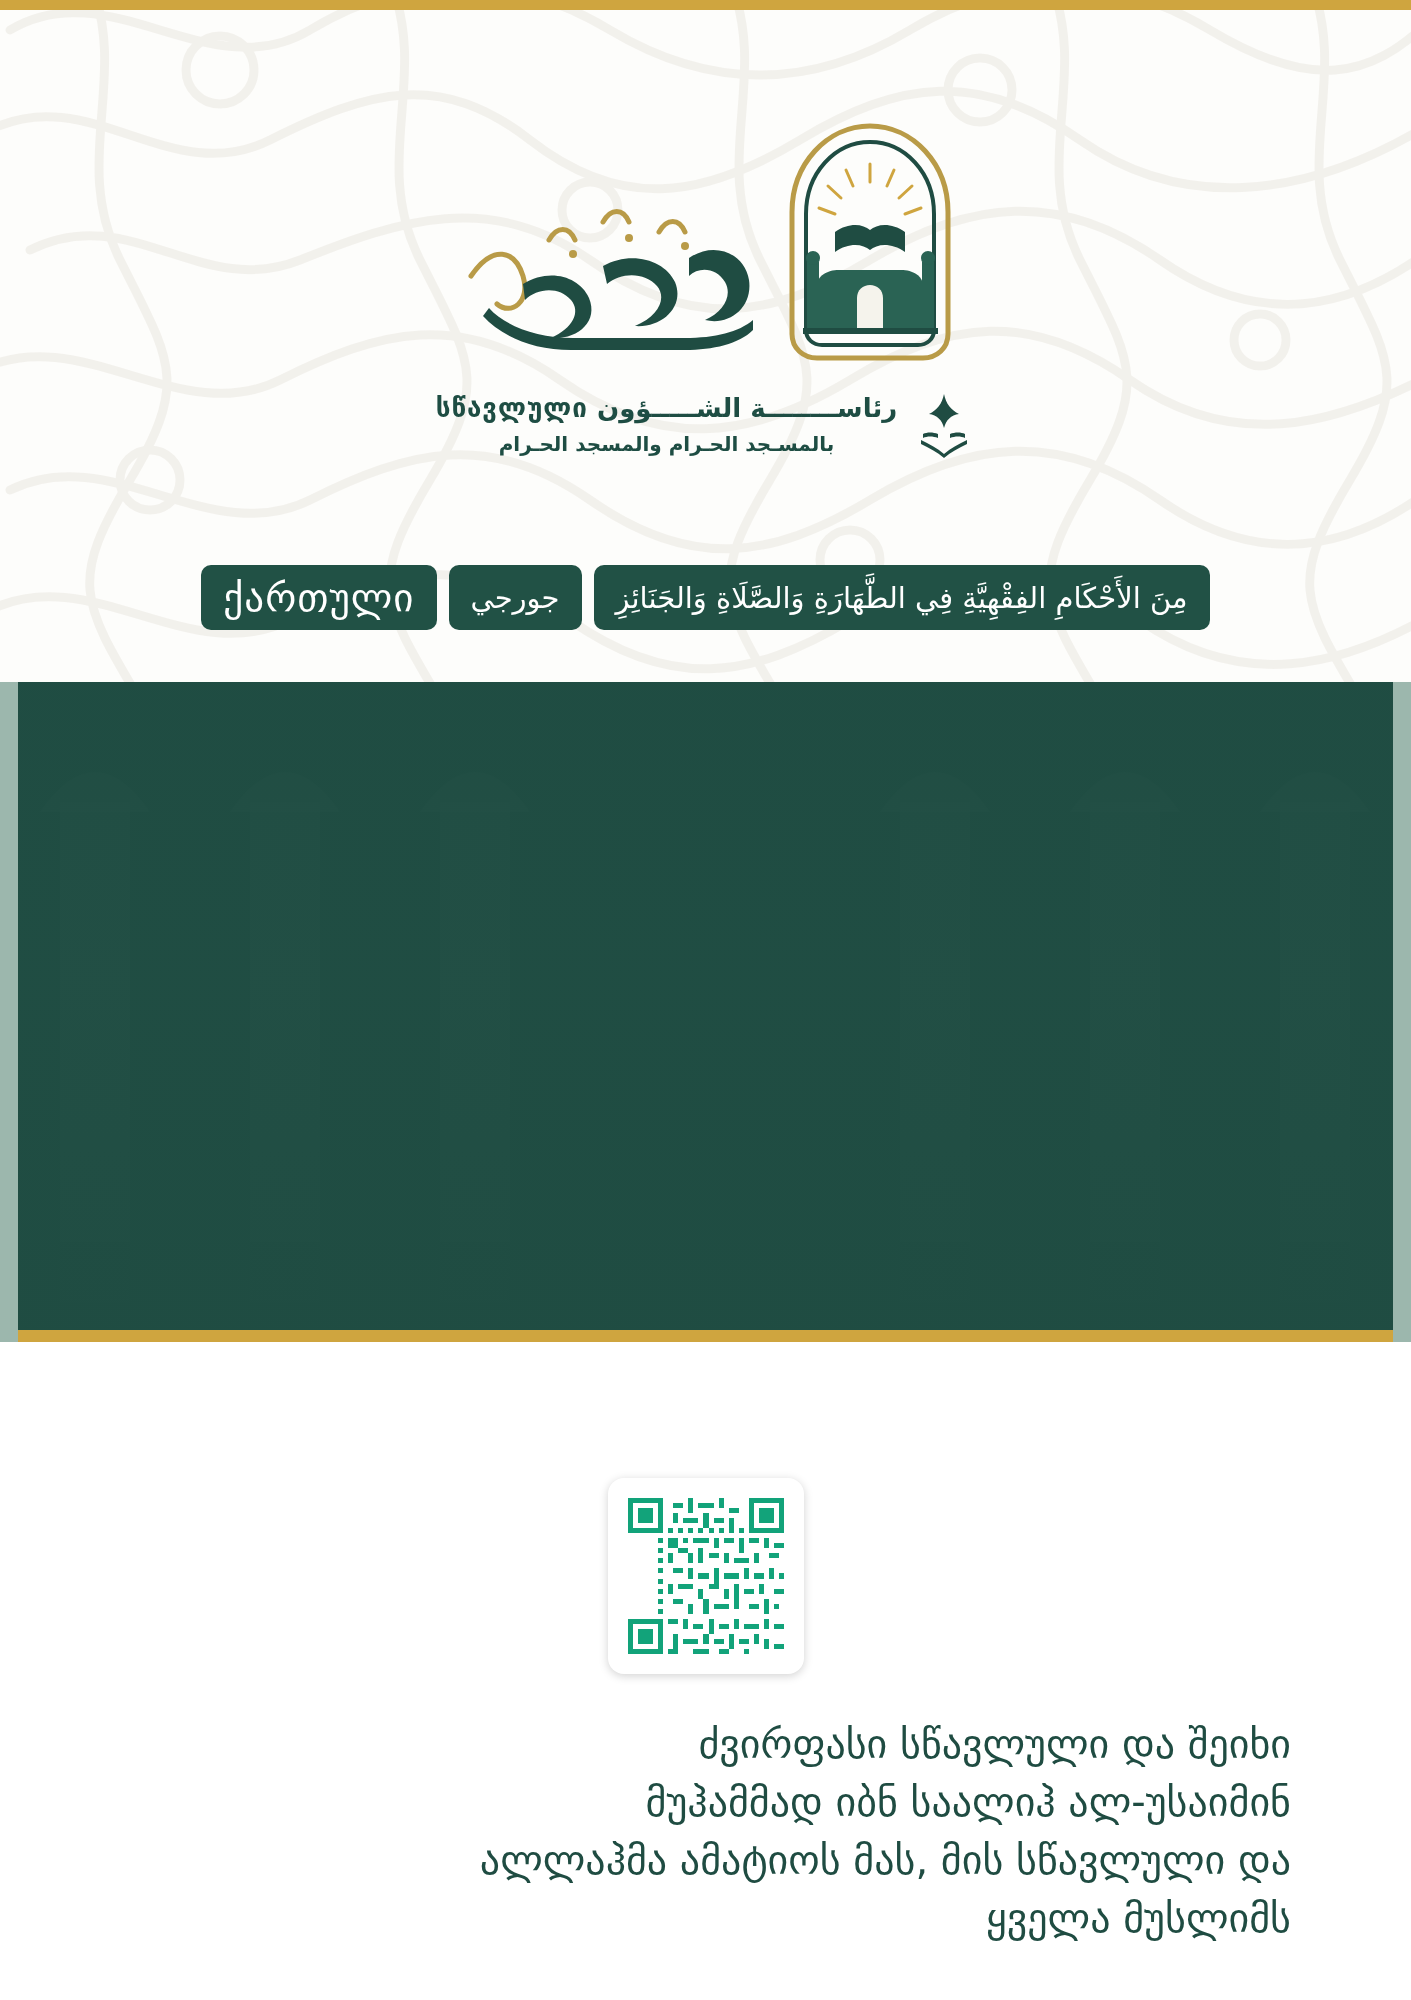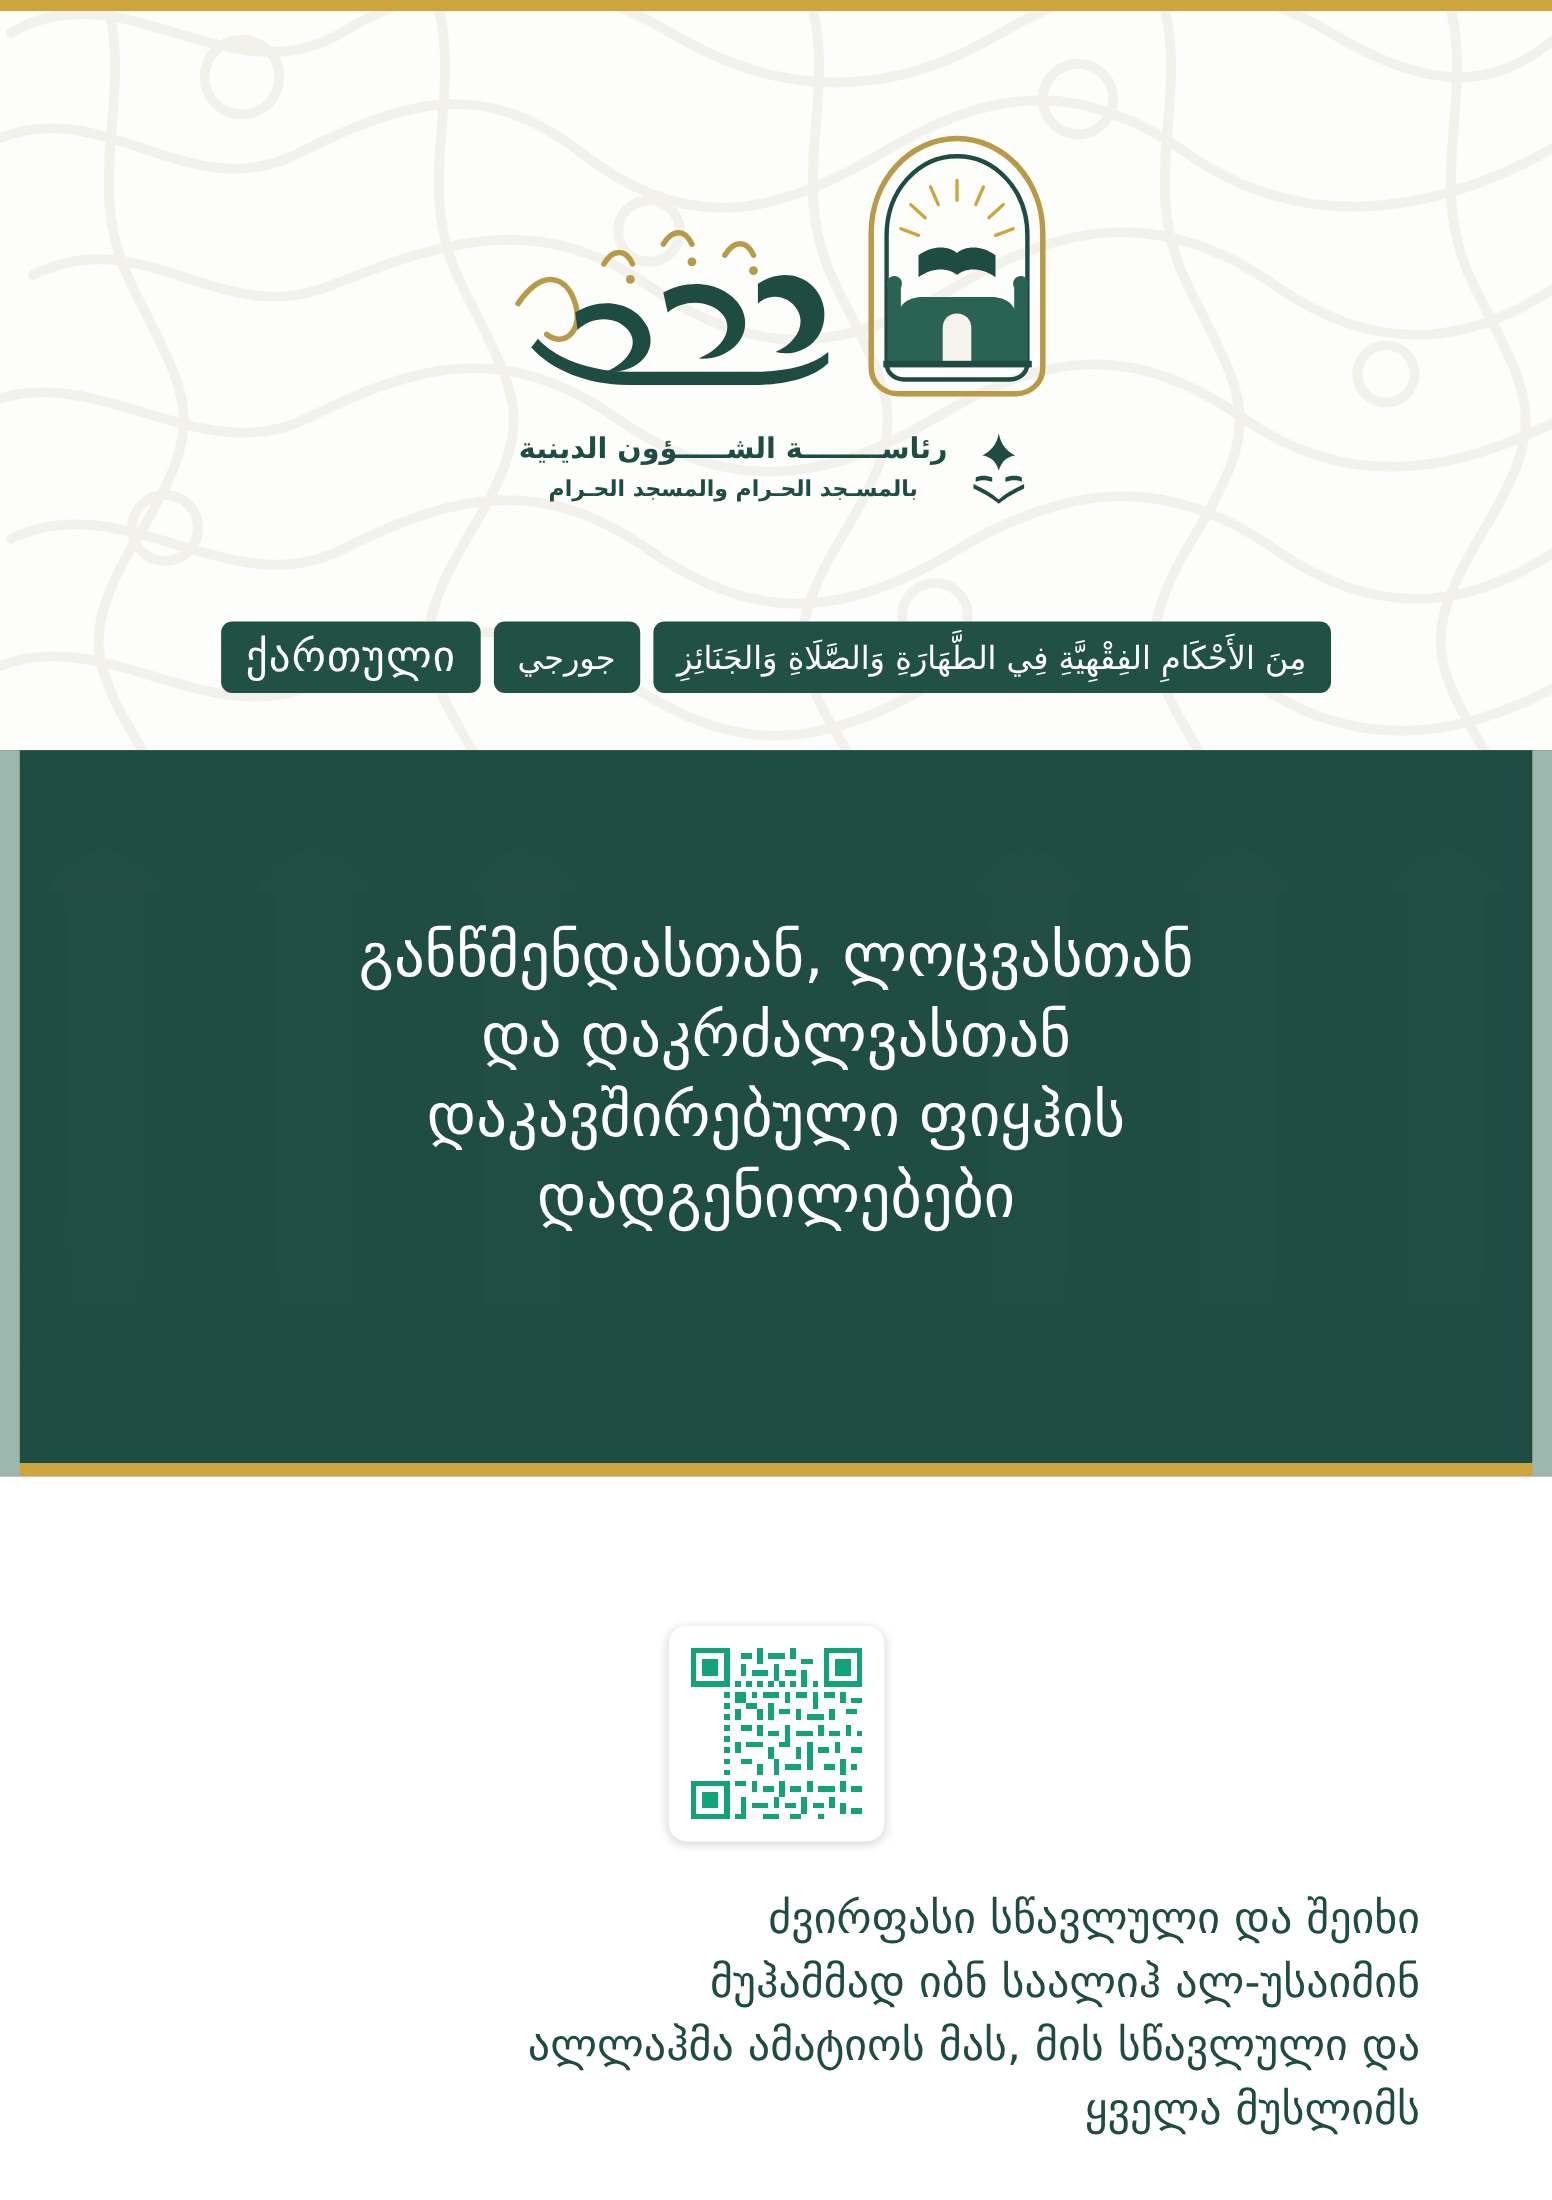--- a/index.html
+++ b/index.html
@@ -274,21 +274,21 @@
         <rect x="139" y="142" width="12" height="68" fill="#2a6354"></rect>
         <circle cx="30" cy="138" r="7" fill="#2a6354"></circle>
         <circle cx="145" cy="138" r="7" fill="#2a6354"></circle>
         <rect x="20" y="208" width="135" height="6" fill="#1f4c42"></rect>
       </svg>
     </div>
   </div>
 
   <div class="logo-sub">
     <div class="logo-sub-text">
-      <div class="logo-sub-line1">رئاســــــــة الشـــــؤون الدينية</div>
+      <div class="logo-sub-line1">رئاســــــــة الشـــــؤون სწავლული</div>
       <div class="logo-sub-line2">بالمسـجد الحـرام والمسجد الحـرام</div>
     </div>
     <div class="saudi-emblem">
       <svg width="62" height="72" viewBox="0 0 62 72" xmlns="http://www.w3.org/2000/svg" aria-hidden="true">
         <g fill="#1f4c42">
           <path d="M31,6 C33,16 38,22 46,26 C38,27 33,32 31,40 C29,32 24,27 16,26 C24,22 29,16 31,6 Z"></path>
           <path d="M10,46 C14,44 20,44 25,46 L25,50 C20,48 14,48 10,50 Z"></path>
           <path d="M37,46 C42,44 48,44 52,46 L52,50 C48,48 42,48 37,50 Z"></path>
           <path d="M8,52 C16,56 24,60 31,66 C38,60 46,56 54,52 L54,56 C46,60 38,64 31,70 C24,64 16,60 8,56 Z"></path>
         </g>
@@ -326,26 +326,20 @@
         <path d="M420,130 q55,-80 110,0 Z"></path>
         <path d="M880,130 q55,-80 110,0 Z"></path>
         <path d="M1070,130 q55,-80 110,0 Z"></path>
         <path d="M1260,130 q55,-80 110,0 Z"></path>
       </g>
       <rect x="0" y="560" width="1411" height="100" fill="#2d5c50" opacity="0.6"></rect>
     </svg>
   </div>
   <div class="banner-overlay"></div>
 
-  <div class="banner-title">
-    <div>განწმენდასთან, ლოცვასთან</div>
-    <div>და დაკრძალვასთან</div>
-    <div>დაკავშირებული ფიყჰის</div>
-    <div>დადგენილებები</div>
-  </div>
 </div>
 
 <div class="qr-wrap">
   <div class="qr-card">
     <svg width="166" height="166" viewBox="0 0 33 33" shape-rendering="crispEdges" xmlns="http://www.w3.org/2000/svg">
       <rect width="33" height="33" fill="#ffffff"></rect>
       <g fill="#12a37a">
 
         <rect x="1" y="1" width="7" height="1"></rect>
           <rect x="1" y="7" width="7" height="1"></rect>

